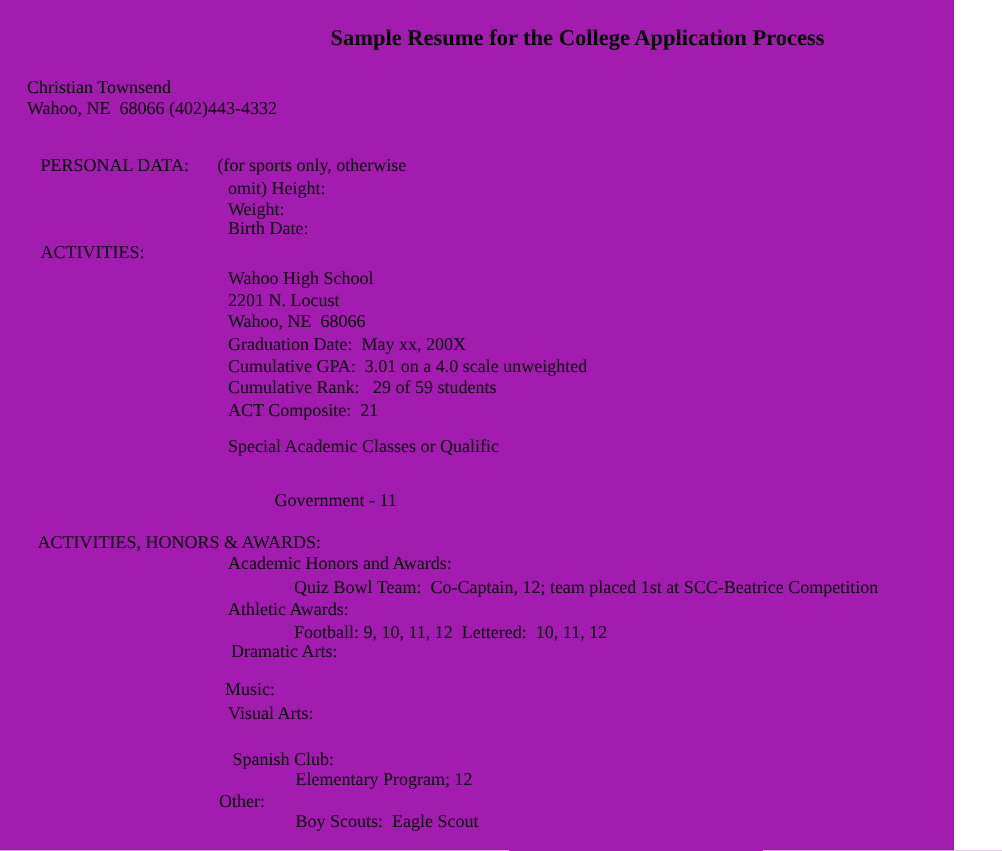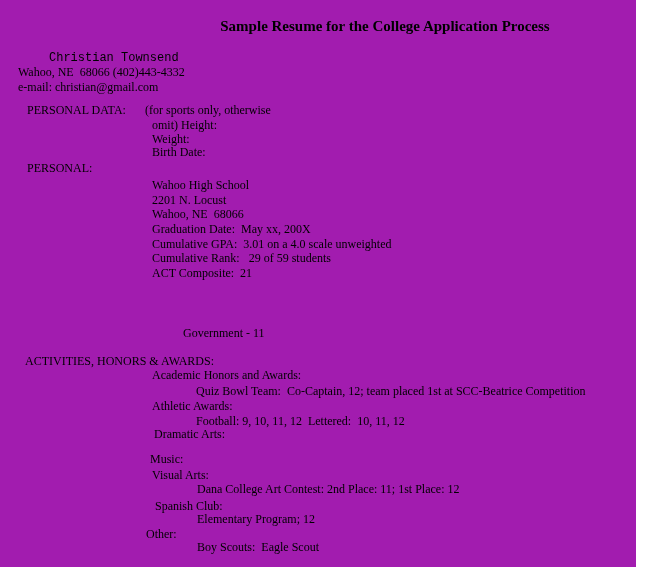--- a/index.html
+++ b/index.html
@@ -13,66 +13,65 @@
     color: #000000;
   }
   .line {
     position: absolute;
     font: 12px "Liberation Serif", serif;
     line-height: 14px;
     color: #000000;
     white-space: pre;
   }
   .b { font-weight: normal; }
-  .sans { font-family: Liberation Mono, monospace; margin-left: 31px; }
+  .sans { font-family: Liberation Serif, serif; }
   .title {
     position: absolute;
     top: 17px;
     left: 102px;
     width: 566px;
     text-align: center;
     font: bold 15px "Liberation Serif", serif;
     line-height: 18px;
     white-space: pre;
   }
 </style>
 </head>
 <body>
 
 <div class="page">
 
   <div class="title">Sample Resume for the College Application Process</div>
 
   <div class="line sans" style="top:51px;left:18px">Christian Townsend</div>
   <div class="line" style="top:65px;left:18px">Wahoo, NE  68066 (402)443-4332</div>
-  <div class="line" style="top:80px;left:18px">e-mail: christian@gmail.com</div>
 
   <div class="line b" style="top:103px;left:27px">PERSONAL DATA:</div>
   <div class="line" style="top:103px;left:145px">(for sports only, otherwise</div>
   <div class="line" style="top:118px;left:152px">omit) Height:</div>
   <div class="line" style="top:132px;left:152px">Weight:</div>
   <div class="line" style="top:145px;left:152px">Birth Date:</div>
 
-  <div class="line b" style="top:161px;left:27px">PERSONAL:</div>
+  <div class="line b" style="top:161px;left:27px">ACTIVITIES:</div>
   <div class="line" style="top:178px;left:152px">Wahoo High School</div>
   <div class="line" style="top:193px;left:152px">2201 N. Locust</div>
   <div class="line" style="top:207px;left:152px">Wahoo, NE  68066</div>
   <div class="line" style="top:222px;left:152px">Graduation Date:  May xx, 200X</div>
   <div class="line" style="top:237px;left:152px">Cumulative GPA:  3.01 on a 4.0 scale unweighted</div>
   <div class="line" style="top:251px;left:152px">Cumulative Rank:   29 of 59 students</div>
   <div class="line" style="top:266px;left:152px">ACT Composite:  21</div>
+  <div class="line" style="top:290px;left:152px">Special Academic Classes or Qualific</div>
   <div class="line" style="top:326px;left:183px">Government - 11</div>
 
   <div class="line" style="top:368px;left:152px">Academic Honors and Awards:</div>
   <div class="line b" style="top:354px;left:25px">ACTIVITIES, HONORS &amp; AWARDS:</div>
   <div class="line" style="top:384px;left:196px">Quiz Bowl Team:  Co-Captain, 12; team placed 1st at SCC-Beatrice Competition</div>
   <div class="line" style="top:399px;left:152px">Athletic Awards:</div>
   <div class="line" style="top:414px;left:196px">Football: 9, 10, 11, 12  Lettered:  10, 11, 12</div>
   <div class="line" style="top:427px;left:154px">Dramatic Arts:</div>
   <div class="line" style="top:452px;left:150px">Music:</div>
   <div class="line" style="top:468px;left:152px">Visual Arts:</div>
-  <div class="line" style="top:482px;left:197px">Dana College Art Contest: 2nd Place: 11; 1st Place: 12</div>
   <div class="line" style="top:499px;left:155px">Spanish Club:</div>
   <div class="line" style="top:512px;left:197px">Elementary Program; 12</div>
   <div class="line" style="top:527px;left:146px">Other:</div>
   <div class="line" style="top:540px;left:197px">Boy Scouts:  Eagle Scout</div>
 
 </div>
 
 </body></html>

